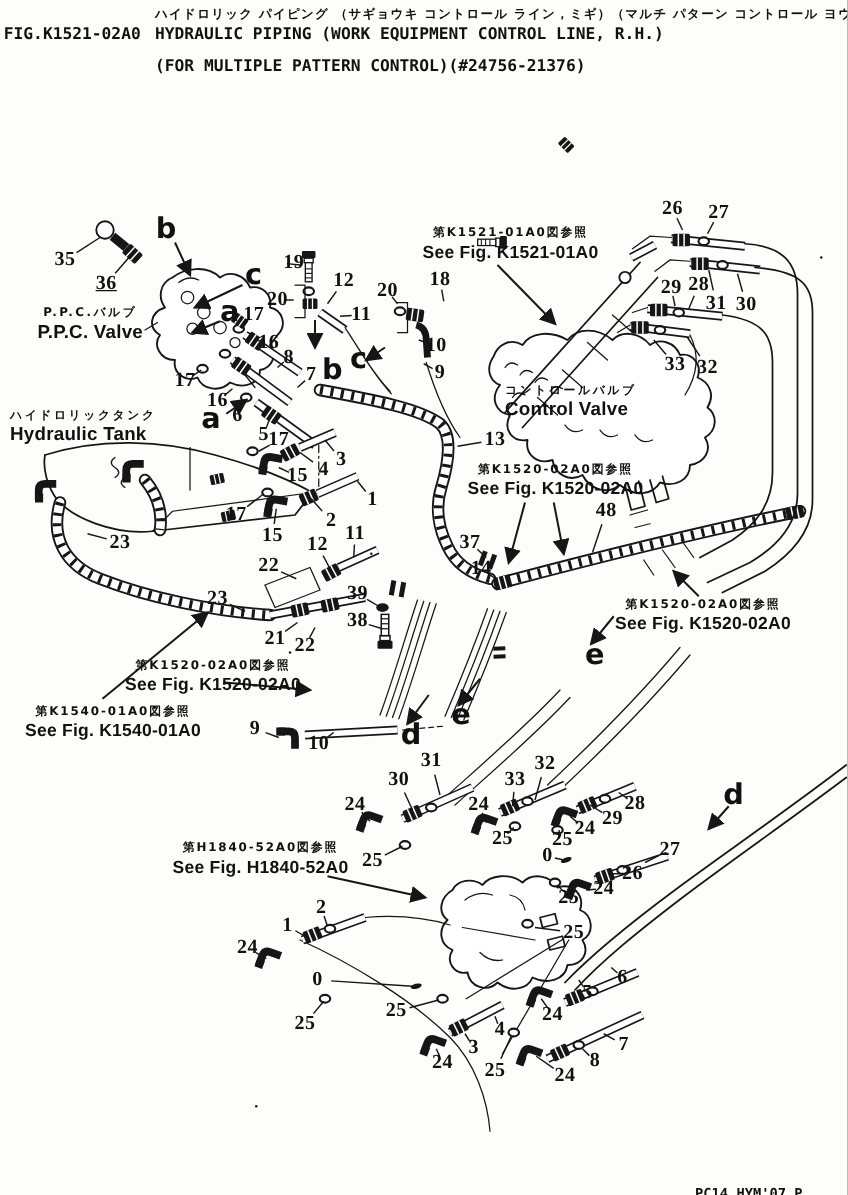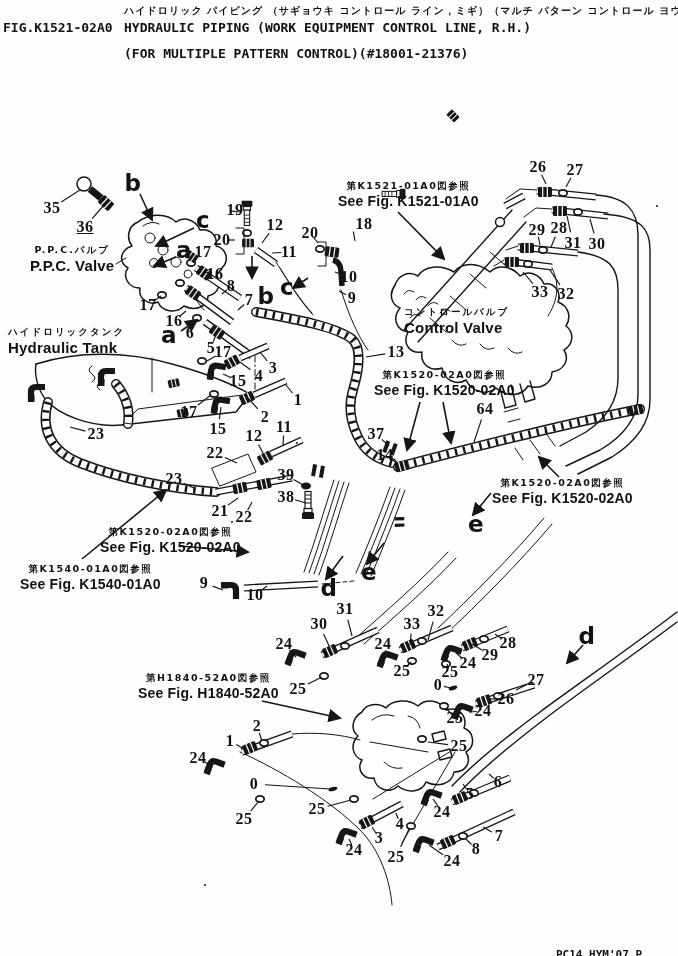--- a/index.html
+++ b/index.html
@@ -433,31 +433,31 @@
         <line x1="466.85" y1="789.5" x2="463" y2="784"></line>
         <line x1="493.95" y1="778.4" x2="489" y2="774"></line>
         <line x1="491.8" y1="831.95" x2="483" y2="827"></line>
         <line x1="471.5" y1="844.5" x2="466" y2="839"></line>
       </g>
   </svg>
 
   <div class="hdr" id="fig-no">FIG.K1521-02A0</div>
   <div class="hdr" id="title-jp">ハイドロリック パイピング （サギョウキ コントロール ライン，ミギ）（マルチ パターン コントロール ヨウ）</div>
   <div class="hdr" id="title-en">HYDRAULIC PIPING (WORK EQUIPMENT CONTROL LINE, R.H.)</div>
-  <div class="hdr" id="subtitle">(FOR MULTIPLE PATTERN CONTROL)(#18001-21376)</div>
+  <div class="hdr" id="subtitle">(FOR MULTIPLE PATTERN CONTROL)(#24756-21376)</div>
 
   <div id="labels">
       <span class="callout" style="left: 52px; top: 208px;">35</span>
       <span class="callout" style="left: 85px; top: 227px; text-decoration: underline;">36</span>
       <span class="callout" style="left: 235px; top: 210px; text-align: right;">19</span>
       <span class="callout" style="left: 222px; top: 240px;">20</span>
       <span class="callout" style="left: 275px; top: 225px;">12</span>
       <span class="callout" style="left: 289px; top: 252px;">11</span>
       <span class="callout" style="left: 310px; top: 233px;">20</span>
-      <span class="callout" style="left: 364px; top: 224px;">18</span>
+      <span class="callout" style="left: 352px; top: 224px;">18</span>
       <span class="callout" style="left: 349px; top: 277px;">10</span>
       <span class="callout" style="left: 352px; top: 298px;">9</span>
       <span class="callout" style="left: 203px; top: 252px;">17</span>
       <span class="callout" style="left: 215px; top: 274px;">16</span>
       <span class="callout" style="left: 231px; top: 286px;">8</span>
       <span class="callout" style="left: 249px; top: 300px;">7</span>
       <span class="callout" style="left: 148px; top: 305px;">17</span>
       <span class="callout" style="left: 174px; top: 321px;">16</span>
       <span class="callout" style="left: 190px; top: 333px;">6</span>
       <span class="callout" style="left: 211px; top: 348px;">5</span>
@@ -476,21 +476,21 @@
       <span class="callout" style="left: 174px; top: 479px;">23</span>
       <span class="callout" style="left: 220px; top: 511px;">21</span>
       <span class="callout" style="left: 244px; top: 517px;">22</span>
       <span class="callout" style="left: 286px; top: 475px;">39</span>
       <span class="callout" style="left: 286px; top: 497px;">38</span>
       <span class="callout" style="left: 204px; top: 583px;">9</span>
       <span class="callout" style="left: 255px; top: 595px;">10</span>
       <span class="callout" style="left: 396px; top: 352px;">13</span>
       <span class="callout" style="left: 376px; top: 434px;">37</span>
       <span class="callout" style="left: 385px; top: 455px;">14</span>
-      <span class="callout" style="left: 485px; top: 409px;">64</span>
+      <span class="callout" style="left: 485px; top: 409px;">48</span>
       <span class="callout" style="left: 538px; top: 167px;">26</span>
       <span class="callout" style="left: 575px; top: 170px;">27</span>
       <span class="callout" style="left: 537px; top: 230px;">29</span>
       <span class="callout" style="left: 559px; top: 228px;">28</span>
       <span class="callout" style="left: 573px; top: 243px;">31</span>
       <span class="callout" style="left: 597px; top: 244px;">30</span>
       <span class="callout" style="left: 540px; top: 292px;">33</span>
       <span class="callout" style="left: 566px; top: 294px;">32</span>
       <span class="callout" style="left: 319px; top: 624px;">30</span>
       <span class="callout" style="left: 345px; top: 609px;">31</span>

